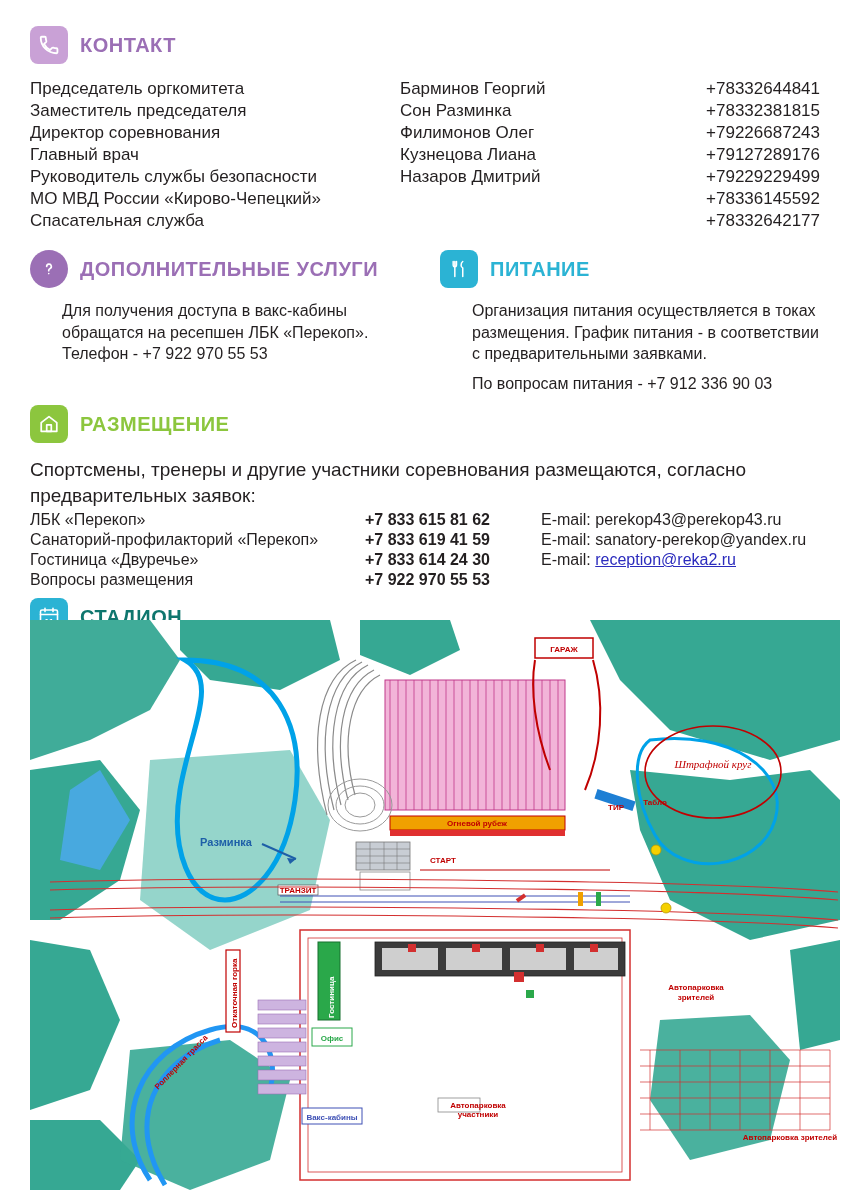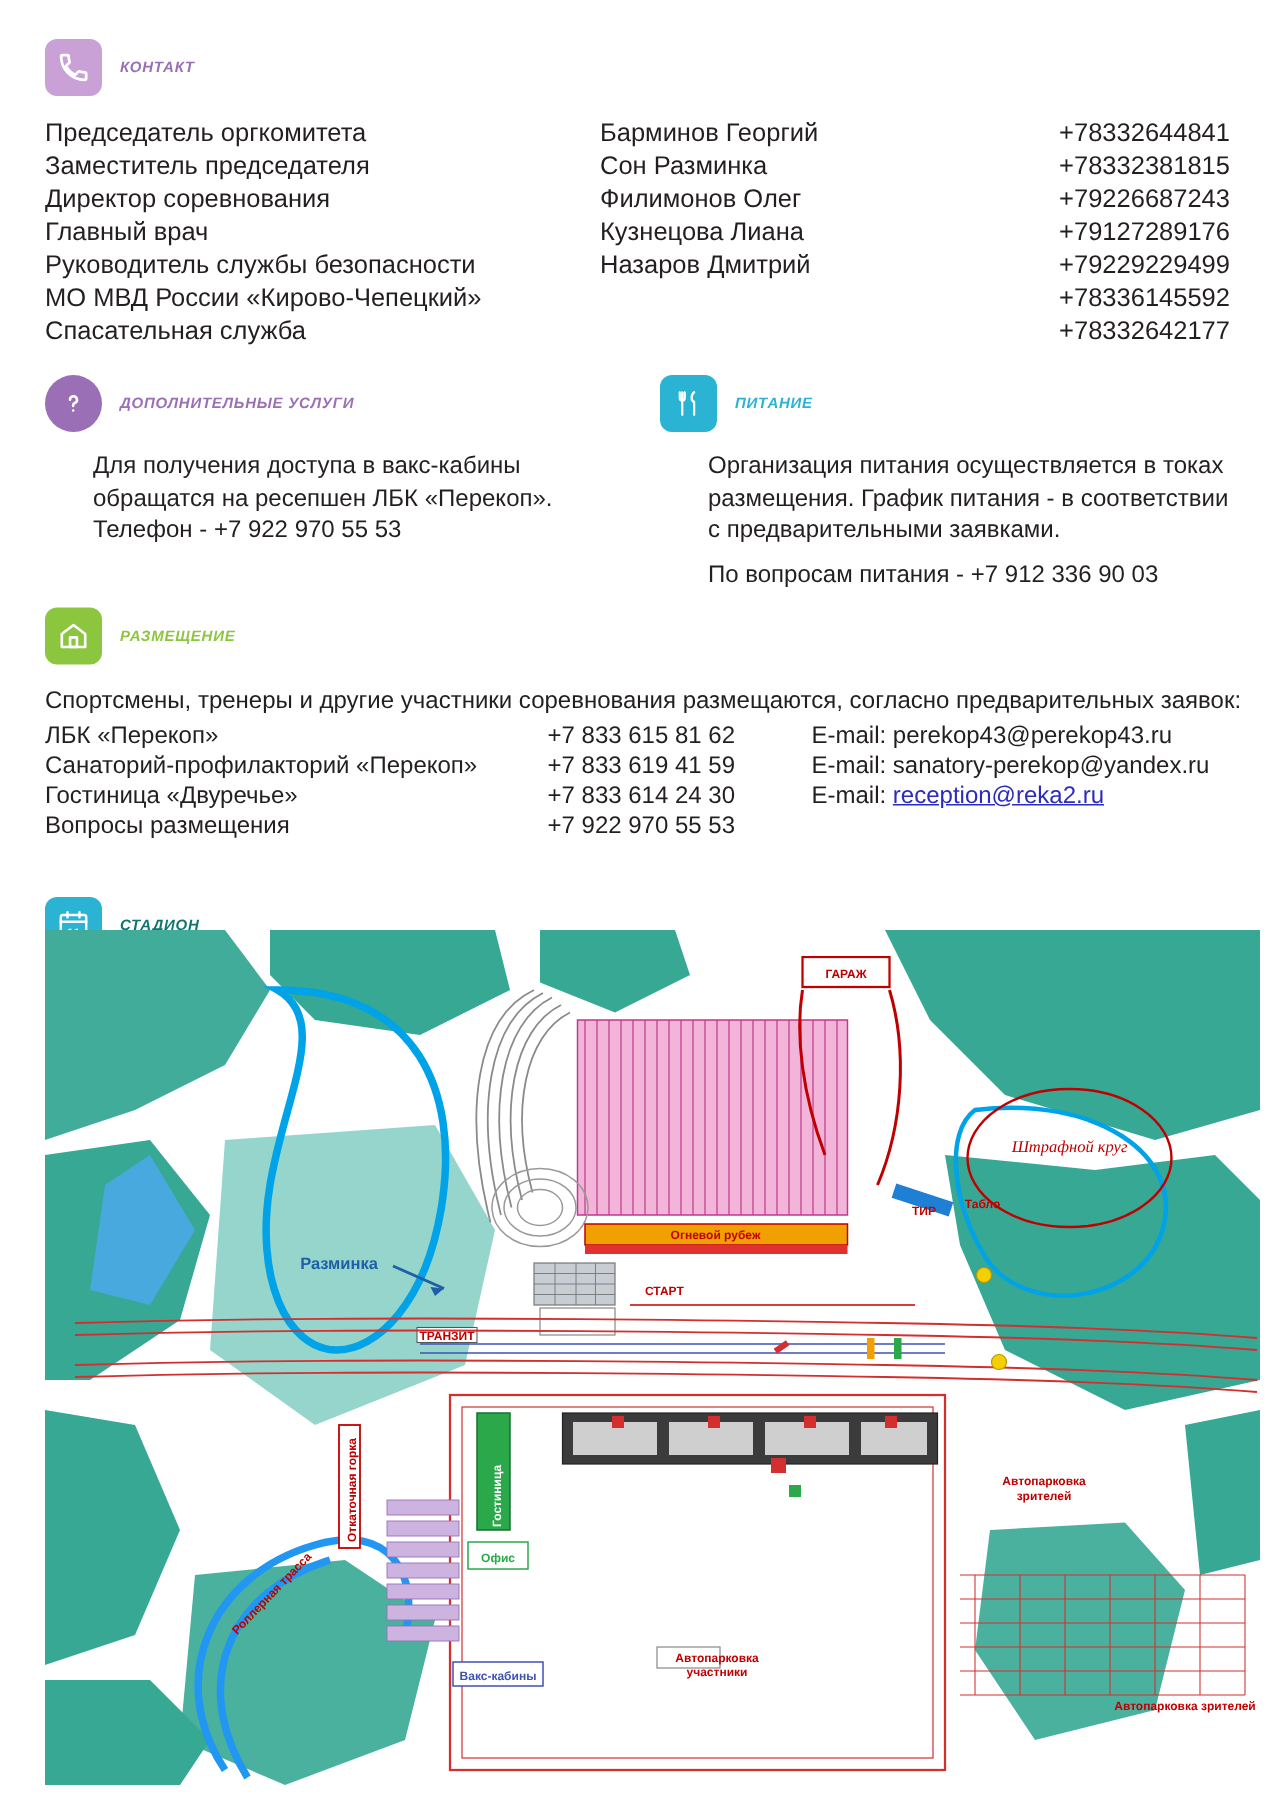--- a/index.html
+++ b/index.html
@@ -32,25 +32,24 @@
     height: 38px;
     border-radius: 8px;
     display: flex;
     align-items: center;
     justify-content: center;
     color: #fff;
     flex: 0 0 auto;
   }
   .sec-icon svg { display: block; }
   .sec-title {
-    font-size: 10px;
+    font-size: 20px;
     font-weight: bold;
     letter-spacing: 0.5px;
     text-transform: uppercase;
-    font-style: italic;
   }
 
   
   #contact-section {
     position: absolute;
     left: 30px;
     top: 26px;
     width: 790px;
   }
   .contact-table {
@@ -92,36 +91,36 @@
   .body-text p + p { margin-top: 8px; }
 
   
   #accommodation-section {
     position: absolute;
     left: 30px;
     top: 405px;
     width: 800px;
   }
   .acc-intro {
-    font-size: 16px;
+    font-size: 19px;
     line-height: 1.35;
     margin-top: 14px;
   }
   .acc-table {
     margin-top: 2px;
     border-collapse: collapse;
     font-size: 16px;
   }
   .acc-table td {
     padding: 1px 0;
     vertical-align: top;
     white-space: nowrap;
   }
   .acc-table td.acc-name { width: 335px; }
-  .acc-table td.acc-phone { width: 150px; padding-right: 26px;}
+  .acc-table td.acc-phone { width: 150px; padding-right: 26px; font-weight: bold;}
   .acc-link {
     color: #2b2bbd;
     text-decoration: underline;
   }
 
   
   #stadium-section {
     position: absolute;
     left: 30px;
     top: 598px;

